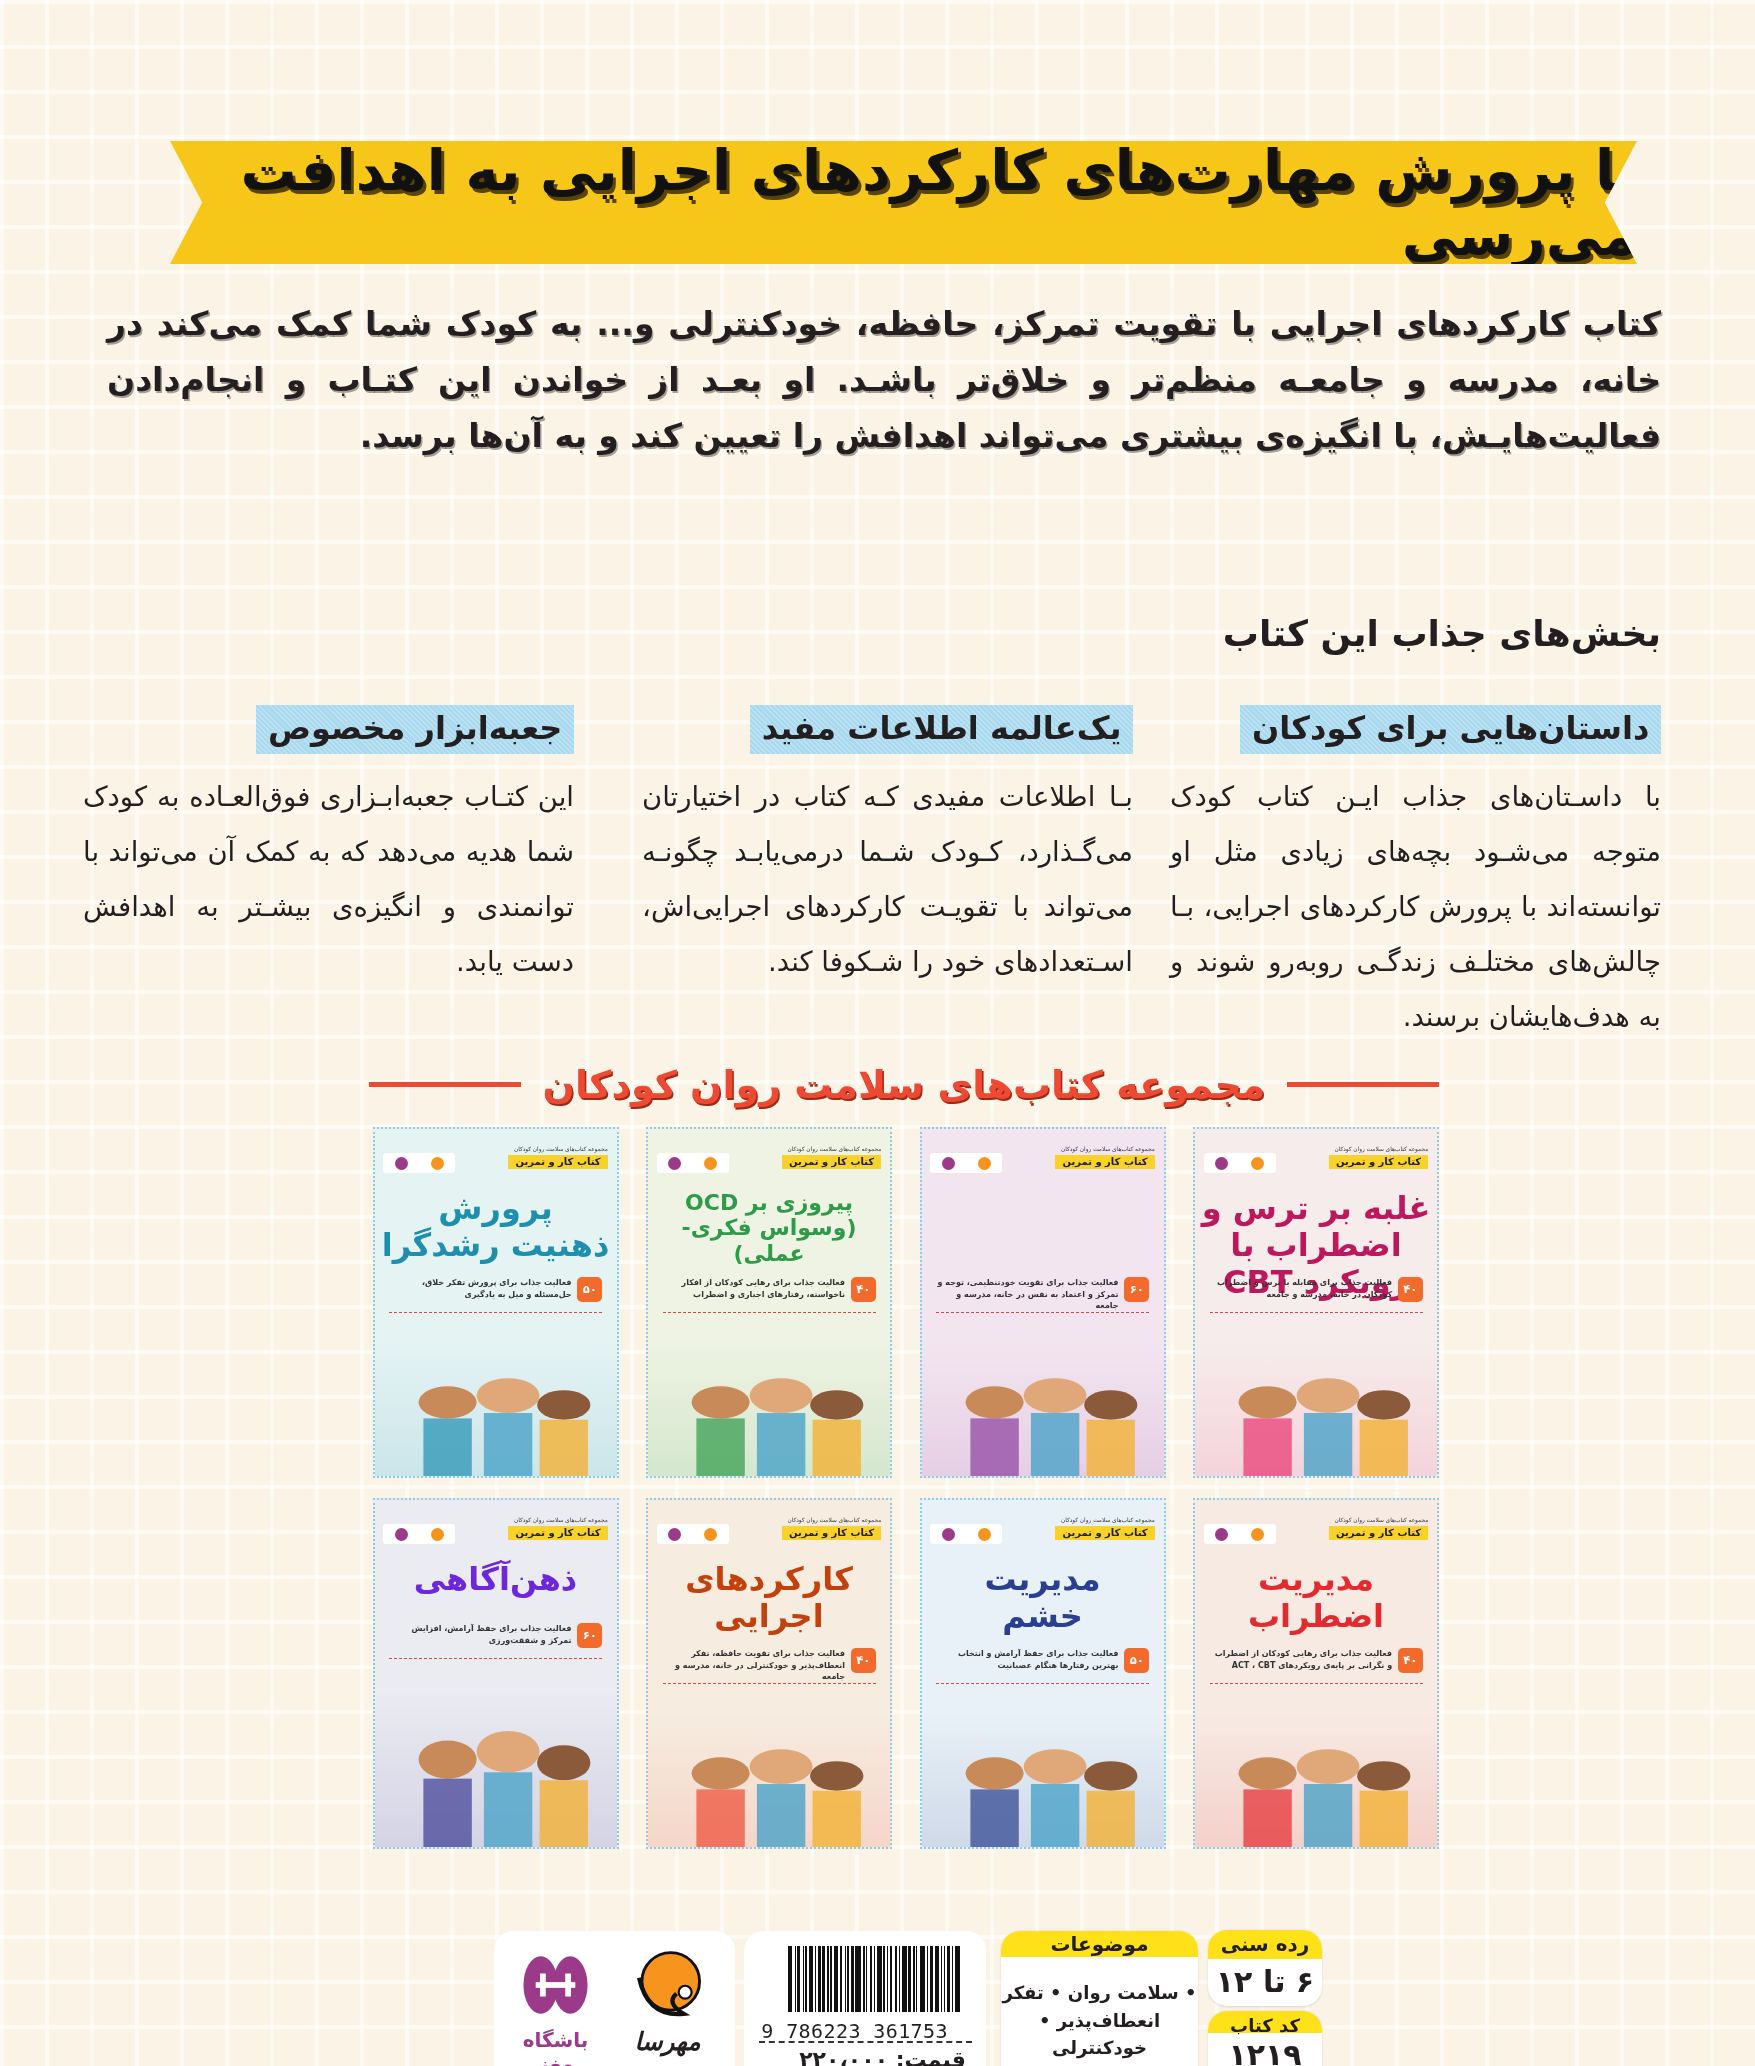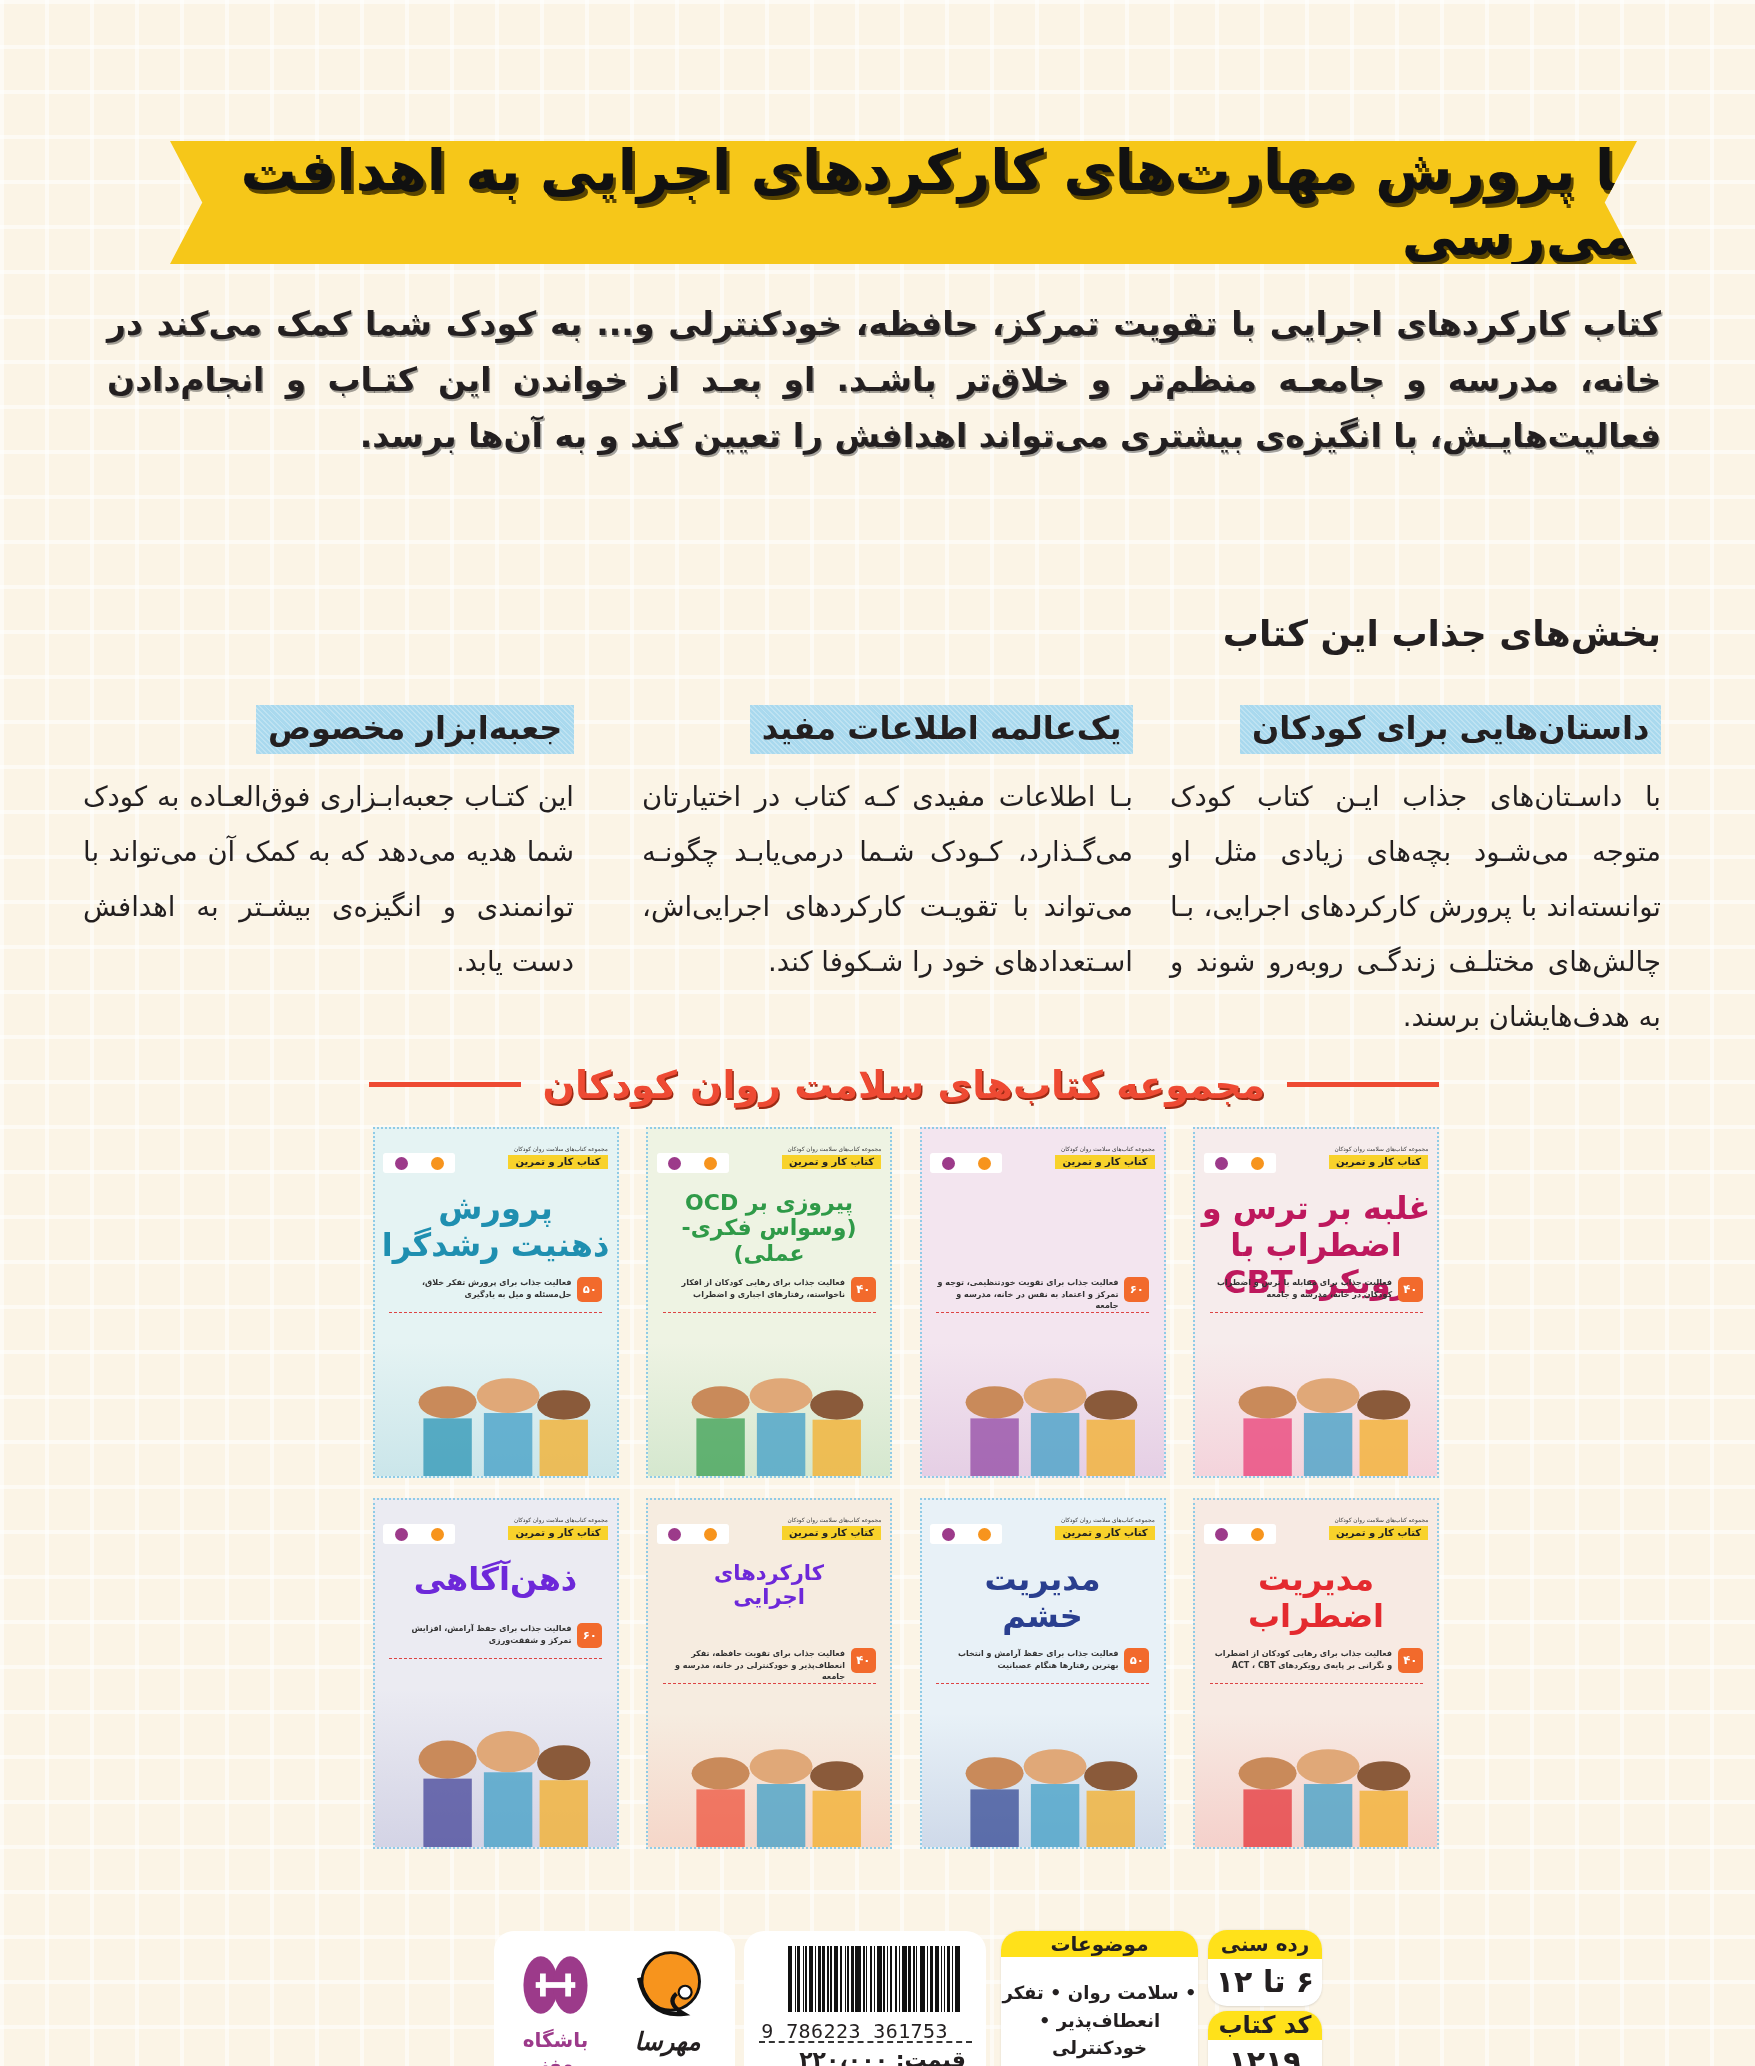--- a/index.html
+++ b/index.html
@@ -355,21 +355,21 @@
     </div>
     <div class="book" style="background: rgb(246, 236, 224);">
     <div class="book-header">
       <div class="pub-logos">
         <span class="pub-dot" style="background:#f7941d"></span>
         <span class="pub-dot" style="background:#9c3a8a"></span>
       </div>
       <div class="series-note">مجموعه کتاب‌های سلامت روان کودکان</div>
       <div class="kar-tamrin">کتاب کار و تمرین</div>
     </div>
-    <div class="book-title" style="color:#6d28d9; font-size:21px;">کارکردهای
+    <div class="book-title" style="color:#c2410c; font-size:32px;">کارکردهای
 اجرایی</div>
     <div class="book-sub" style="top:148px;">
       <span class="book-count">۴۰</span>
       <span class="book-desc">فعالیت جذاب برای تقویت حافظه، تفکر انعطاف‌پذیر و خودکنترلی در خانه، مدرسه و جامعه</span>
     </div>
     <div class="book-credits" style="top:183px;">&nbsp;<br>&nbsp;</div>
     <div class="book-art" style="top:213px; background:linear-gradient(to bottom, transparent, #ee4a3322);">
       <svg width="100%" height="100%" viewBox="0 0 100 100" preserveAspectRatio="none">
         <circle cx="30" cy="45" r="12" fill="#c98a5a"></circle>
         <circle cx="55" cy="40" r="13" fill="#e0a878"></circle>
@@ -406,21 +406,21 @@
       </svg>
     </div>
     </div>
   </div>
 
 <div class="abs info-card" style="left:1208px; top:1930px; width:114px; height:76px;">
   <div class="info-head" style="font-size:20px; height:29px; line-height:29px;">رده سنی</div>
   <div class="info-body" style="font-size:30px; line-height:45px;">۶ تا ۱۲</div>
 </div>
 <div class="abs info-card" style="left:1208px; top:2011px; width:114px; height:72px; border-radius:19px 19px 0 0;">
-  <div class="info-head" style="font-size:24px; height:29px; line-height:29px;">کد کتاب</div>
+  <div class="info-head" style="font-size:18px; height:22px; line-height:29px;">کد کتاب</div>
   <div class="info-body" style="font-size:30px; line-height:43px;">۱۲۱۹</div>
 </div>
 
 <div class="abs info-card" style="left:1001px; top:1931px; width:197px; height:145px; border-radius:19px 19px 0 0;">
   <div class="info-head" style="font-size:20px; height:26px; line-height:26px;">موضوعات</div>
   <div class="info-body" style="font-size:18px; line-height:27.5px; padding-top:22px;">
     <div>• سلامت روان • تفکر</div>
     <div>انعطاف‌پذیر • خودکنترلی</div>
     <div>• حل مسئله</div>
   </div>

